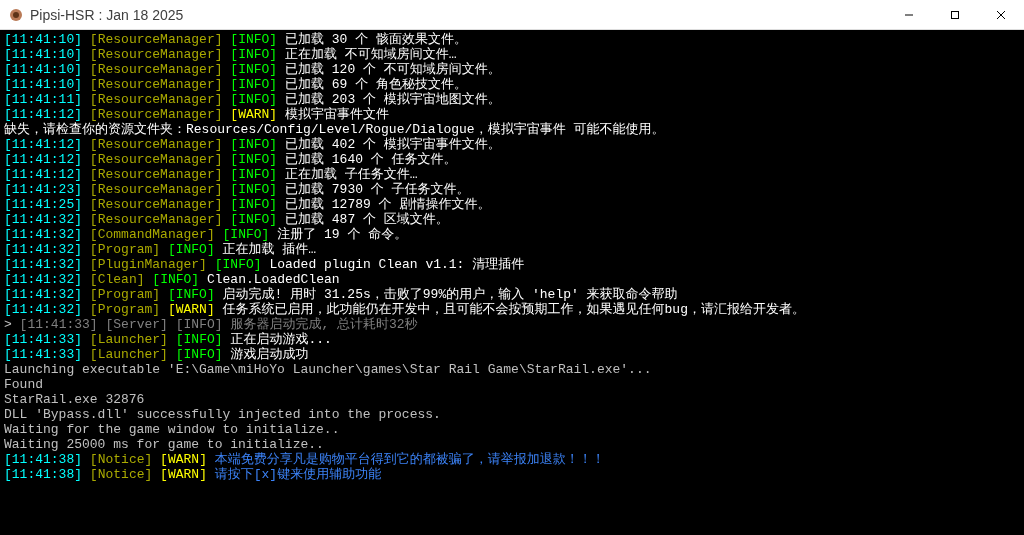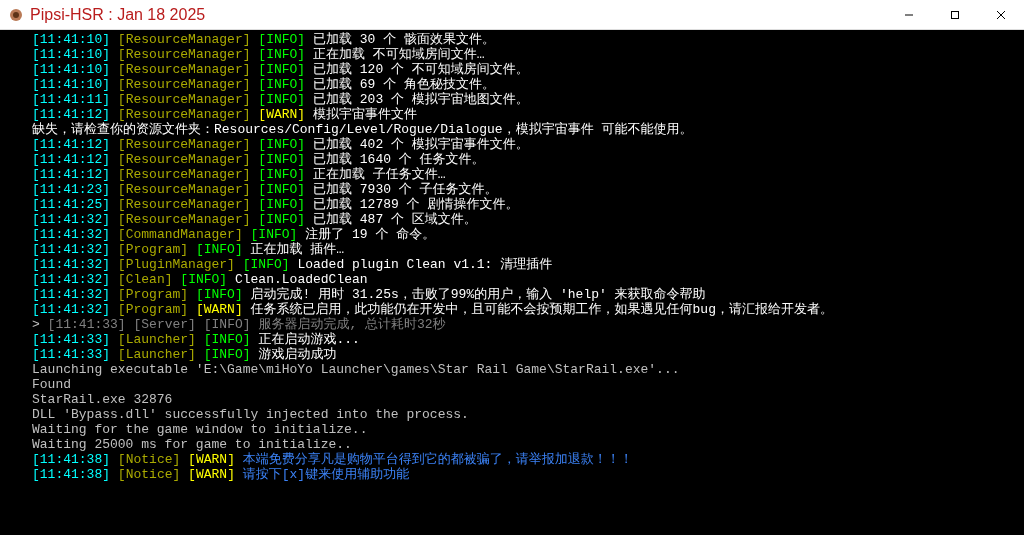--- a/index.html
+++ b/index.html
@@ -18,22 +18,22 @@
       align-items: center;
       padding-left: 8px;
       border-bottom: 1px solid #ddd;
     }
     .titlebar-icon {
       width: 16px; height: 16px;
       margin-right: 6px;
       display: inline-block;
     }
     .titlebar-title {
-      font-size: 16px;
-      color: #b91c1c;
+      font-size: 14px;
+      color: #404040;
       flex: 1;
     }
     .titlebar-controls {
       display: flex;
       height: 100%;
     }
     .tb-btn {
       width: 46px;
       height: 30px;
       display: flex;
@@ -48,21 +48,21 @@
       width: 100%;
       height: calc(535px - 30px);
       padding: 2px 4px;
       font-family: "Consolas", "Courier New", monospace;
       font-size: 13px;
       line-height: 15px;
       color: #c0c0c0;
       white-space: pre;
       overflow: hidden;
     }
-    .ln { display: block; margin-left: 28px; }
+    .ln { display: block; }
     .c-cyan   { color: #00ffff; }
     .c-green  { color: #00ff00; }
     .c-yellow { color: #ffff00; }
     .c-white  { color: #ffffff; }
     .c-gray   { color: #c0c0c0; }
     .c-red    { color: #3b82f6; }
     .c-dkyel  { color: #aaaa00; }
     .c-dim    { color: #808080; }
   </style>
 </head>

